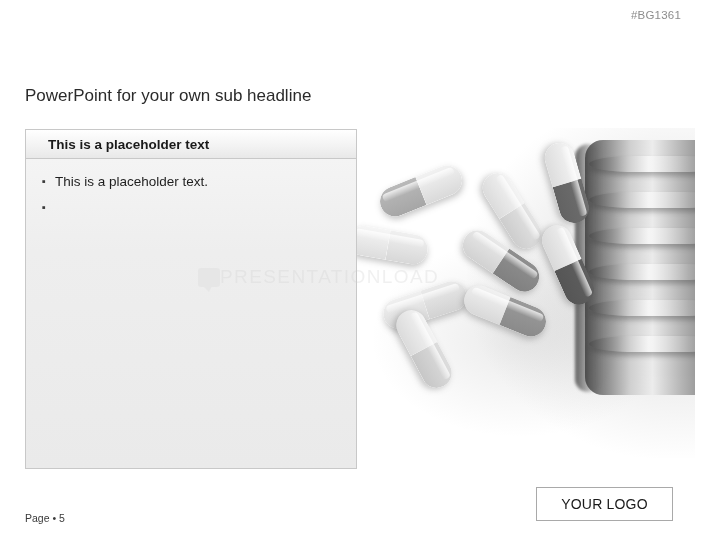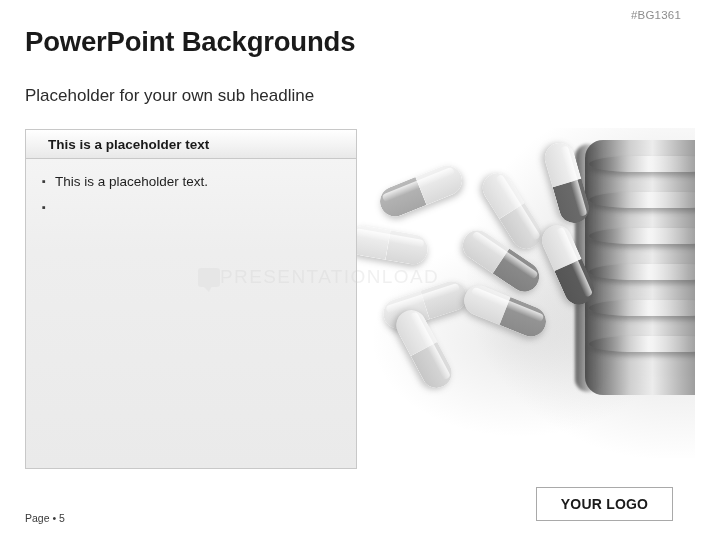--- a/index.html
+++ b/index.html
@@ -257,34 +257,33 @@
     width: 135px;
     height: 32px;
     border: 1px solid #a9a9a9;
     background: #ffffff;
     display: flex;
     align-items: center;
     justify-content: center;
   }
   .logo-text {
     font-size: 14px;
-    font-weight: bold;
+    font-weight: normal;
     color: #1a1a1a;
     letter-spacing: 0.2px;
   }
 </style>
 </head>
 <body>
 
 <div class="slide">
 
   <div class="bg-code">#BG1361</div>
 
-  <div class="title">PowerPoint Backgrounds</div>
-  <div class="subtitle">Placeholder for your own sub headline</div>
+  <div class="subtitle">PowerPoint for your own sub headline</div>
 
   <div class="photo">
     <div class="photo-bg"></div>
     <div class="photo-shadow"></div>
     <div class="photo-shadow2"></div>
 
     <div class="bottle">
       <div class="bottle-body"></div>
       <div class="bottle-dark-edge"></div>
       <div class="thread" style="top:16px;"></div>

